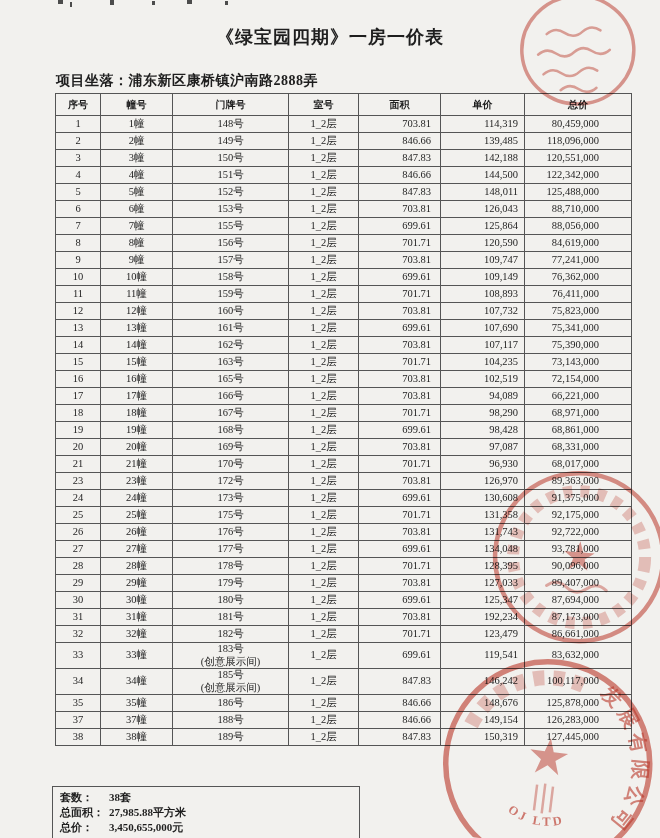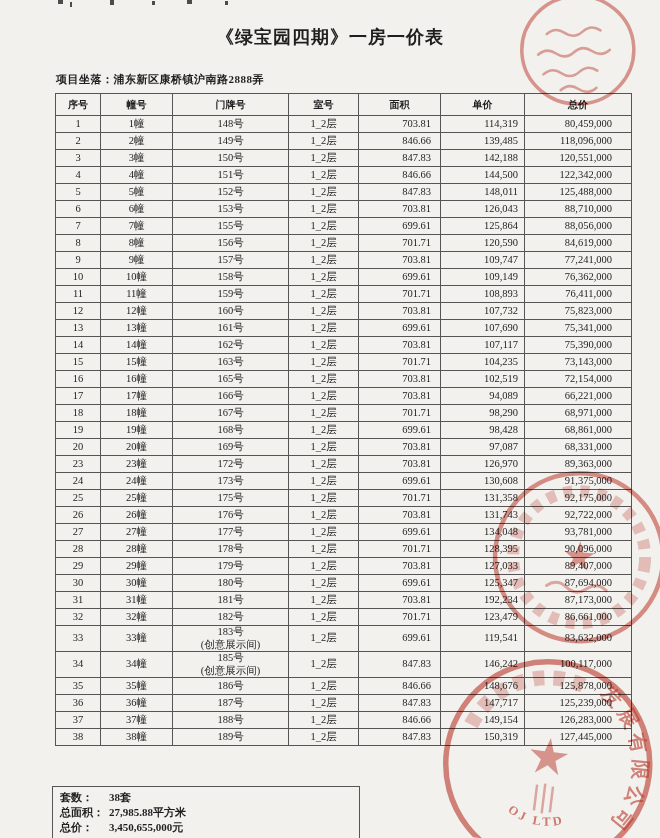--- a/index.html
+++ b/index.html
@@ -11,38 +11,38 @@
     font-family: "Liberation Serif", "DejaVu Serif", serif;
     color: #1e1e1e;
     overflow: hidden;
   }
   .title {
     position: absolute; top: 25px; left: 0; width: 100%;
     text-align: center; font-size: 18px; font-weight: bold; letter-spacing: 1px;
   }
   .location {
     position: absolute; top: 72px; left: 56px;
-    font-size: 11px; font-weight: bold; letter-spacing: .5px;
+    font-size: 14px; font-weight: bold; letter-spacing: .5px;
   }
   table.price {
     position: absolute; top: 93px; left: 55px; width: 576px;
     border-collapse: collapse; table-layout: fixed;
     font-size: 10.5px;
   }
   .price th, .price td {
     border: 1px solid #555; padding: 0 2px;
     text-align: center; line-height: 1.2;
     white-space: pre-line; overflow: hidden;
   }
   .price th { height: 21px; font-size: 10px; font-weight: bold; }
   .price td { height: 16px; }
   .price td.a-r { text-align: right; }
   .price td.pad-area  { padding-right: 9px; }
   .price td.pad-unit  { padding-right: 6px; }
-  .price td.pad-total { padding-right: 19px; }
+  .price td.pad-total { padding-right: 32px; }
   .summary-box {
     position: absolute; left: 52px; top: 786px; width: 292px; height: 50px;
     border: 1px solid #555; padding: 3px 7px;
     font-size: 11px; font-weight: bold; line-height: 1.35;
   }
   .s-label { display: inline-block; min-width: 49px; }
   .stamp { position: absolute; mix-blend-mode: multiply; pointer-events: none; }
   .stamp text { font-family: "Liberation Serif", "DejaVu Serif", serif; }
   .mark { position: absolute; background: #4c4c4c; }
 </style>
@@ -257,20 +257,29 @@
         <tr>
           <td>20</td>
           <td>20幢</td>
           <td>169号</td>
           <td>1_2层</td>
           <td class="a-r pad-area">703.81</td>
           <td class="a-r pad-unit">97,087</td>
           <td class="a-r pad-total">68,331,000</td>
         </tr>
         <tr>
+          <td>21</td>
+          <td>21幢</td>
+          <td>170号</td>
+          <td>1_2层</td>
+          <td class="a-r pad-area">701.71</td>
+          <td class="a-r pad-unit">96,930</td>
+          <td class="a-r pad-total">68,017,000</td>
+        </tr>
+        <tr>
           <td>23</td>
           <td>23幢</td>
           <td>172号</td>
           <td>1_2层</td>
           <td class="a-r pad-area">703.81</td>
           <td class="a-r pad-unit">126,970</td>
           <td class="a-r pad-total">89,363,000</td>
         </tr>
         <tr>
           <td>24</td>
@@ -374,29 +383,20 @@
           <td class="a-r pad-total">100,117,000</td>
         </tr>
         <tr>
           <td>35</td>
           <td>35幢</td>
           <td>186号</td>
           <td>1_2层</td>
           <td class="a-r pad-area">846.66</td>
           <td class="a-r pad-unit">148,676</td>
           <td class="a-r pad-total">125,878,000</td>
-        </tr>
-        <tr>
-          <td>36</td>
-          <td>36幢</td>
-          <td>187号</td>
-          <td>1_2层</td>
-          <td class="a-r pad-area">847.83</td>
-          <td class="a-r pad-unit">147,717</td>
-          <td class="a-r pad-total">125,239,000</td>
         </tr>
         <tr>
           <td>37</td>
           <td>37幢</td>
           <td>188号</td>
           <td>1_2层</td>
           <td class="a-r pad-area">846.66</td>
           <td class="a-r pad-unit">149,154</td>
           <td class="a-r pad-total">126,283,000</td>
         </tr>

